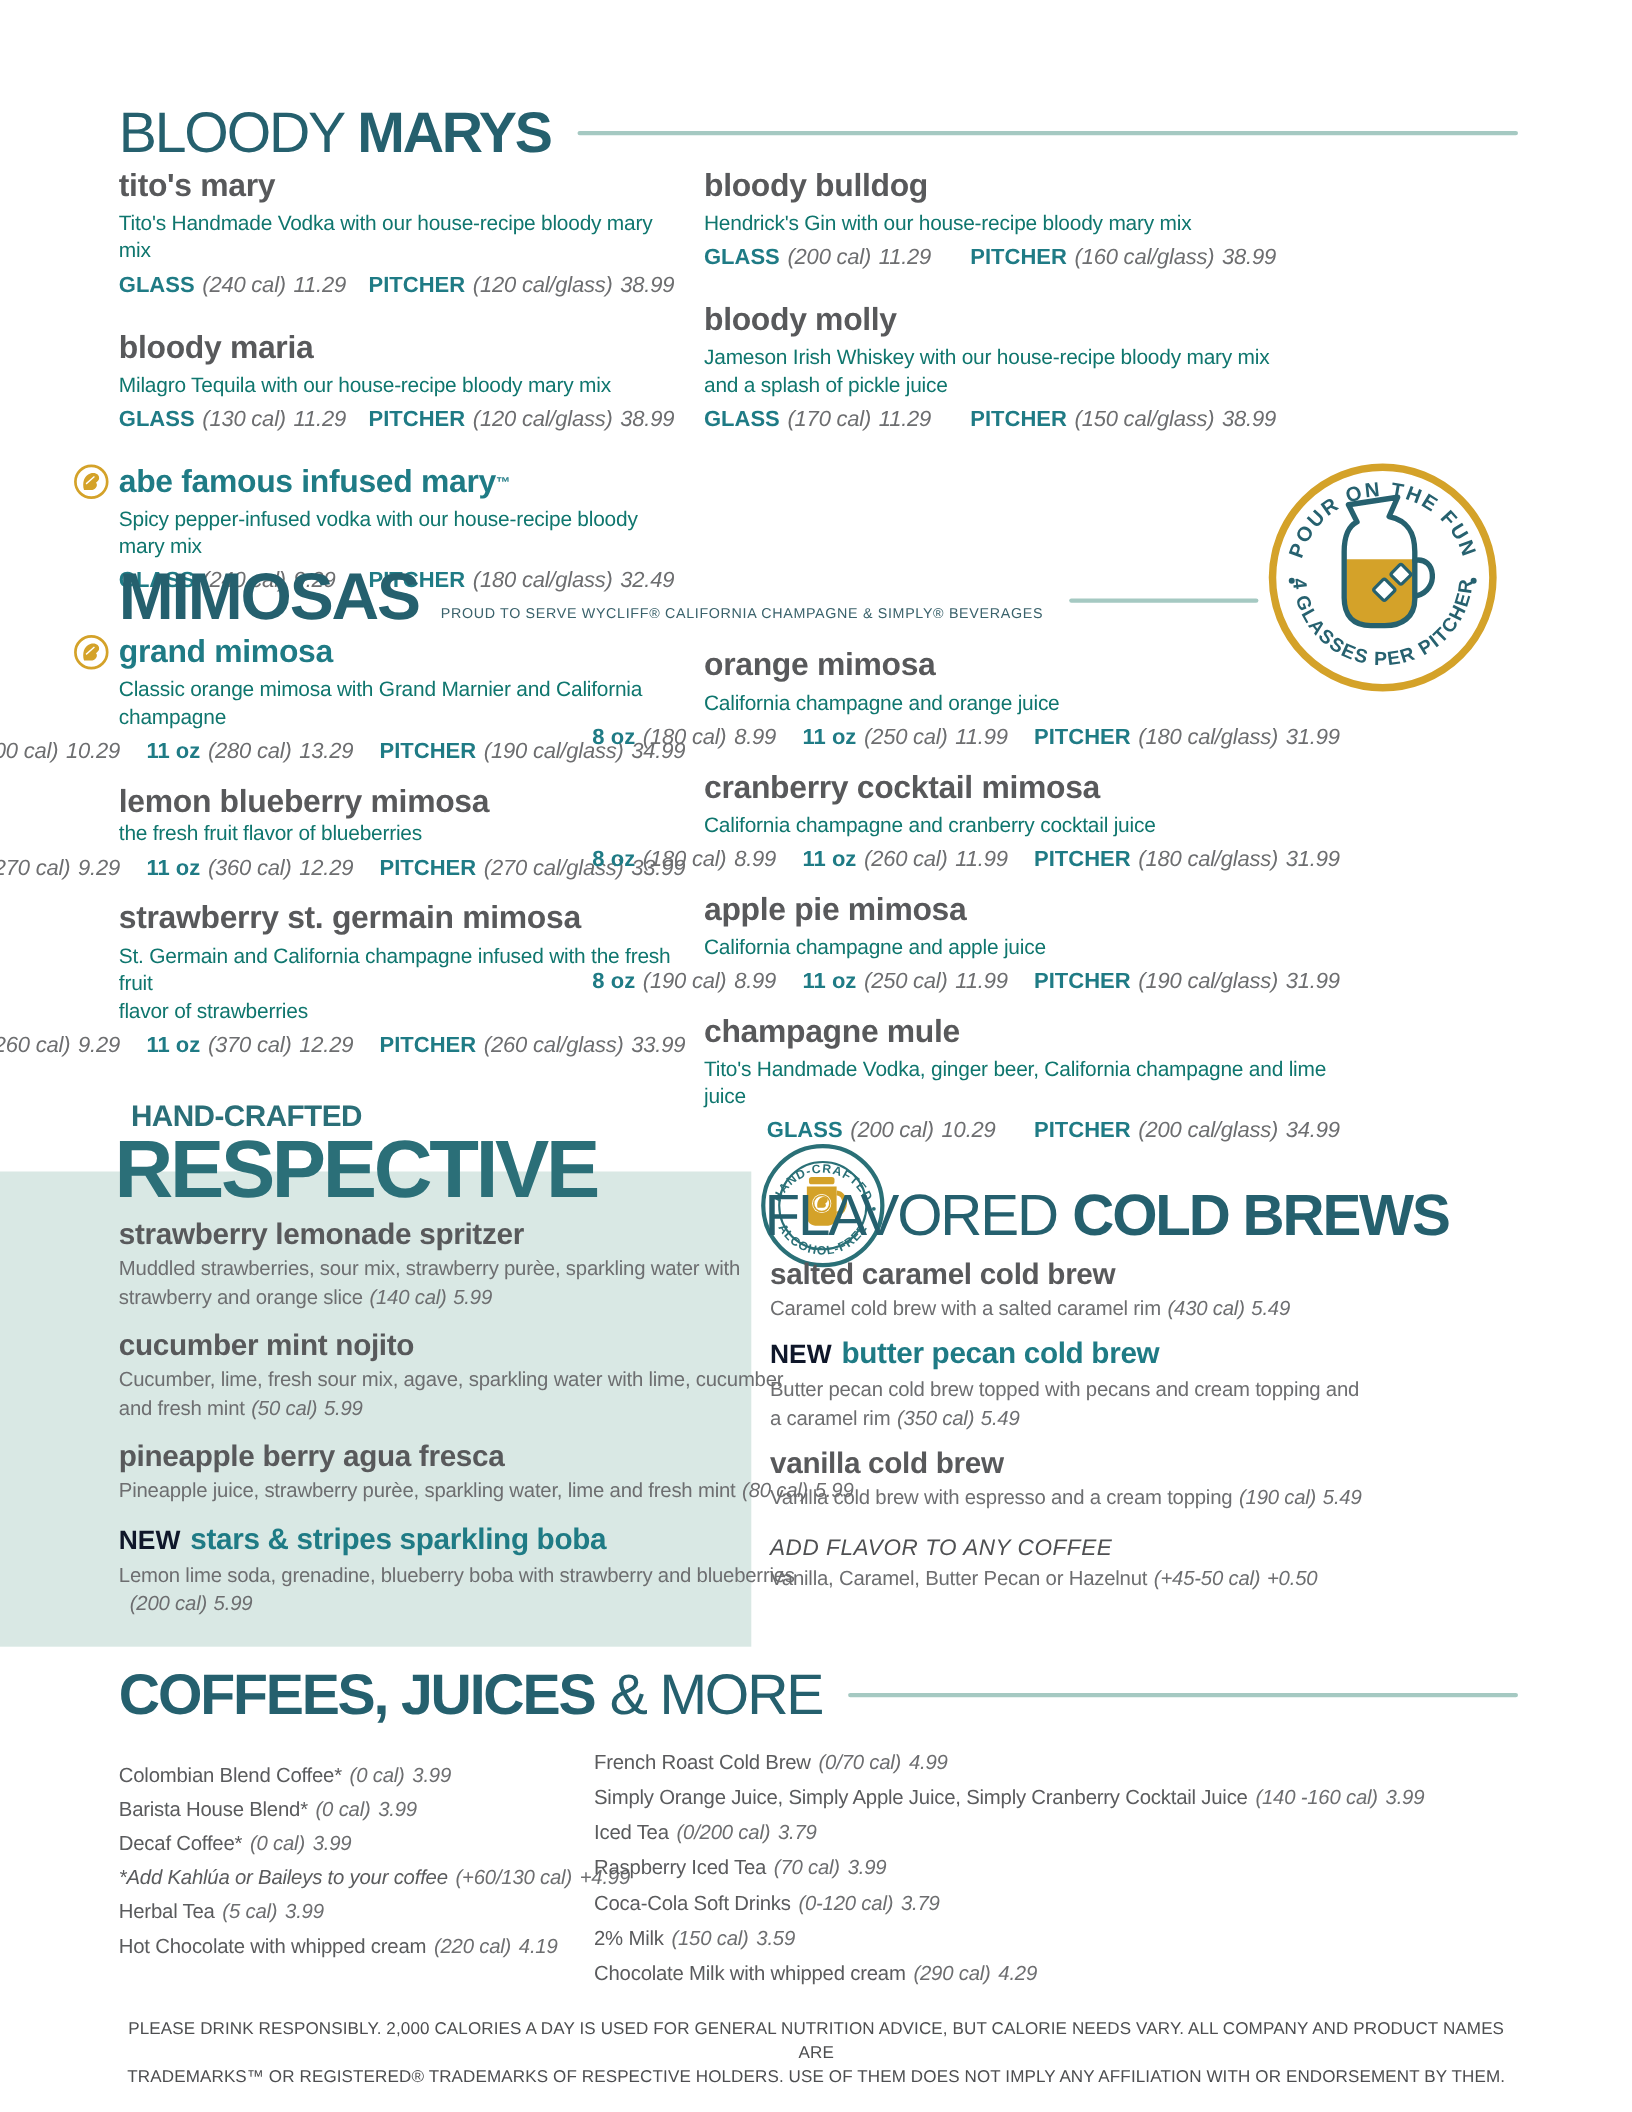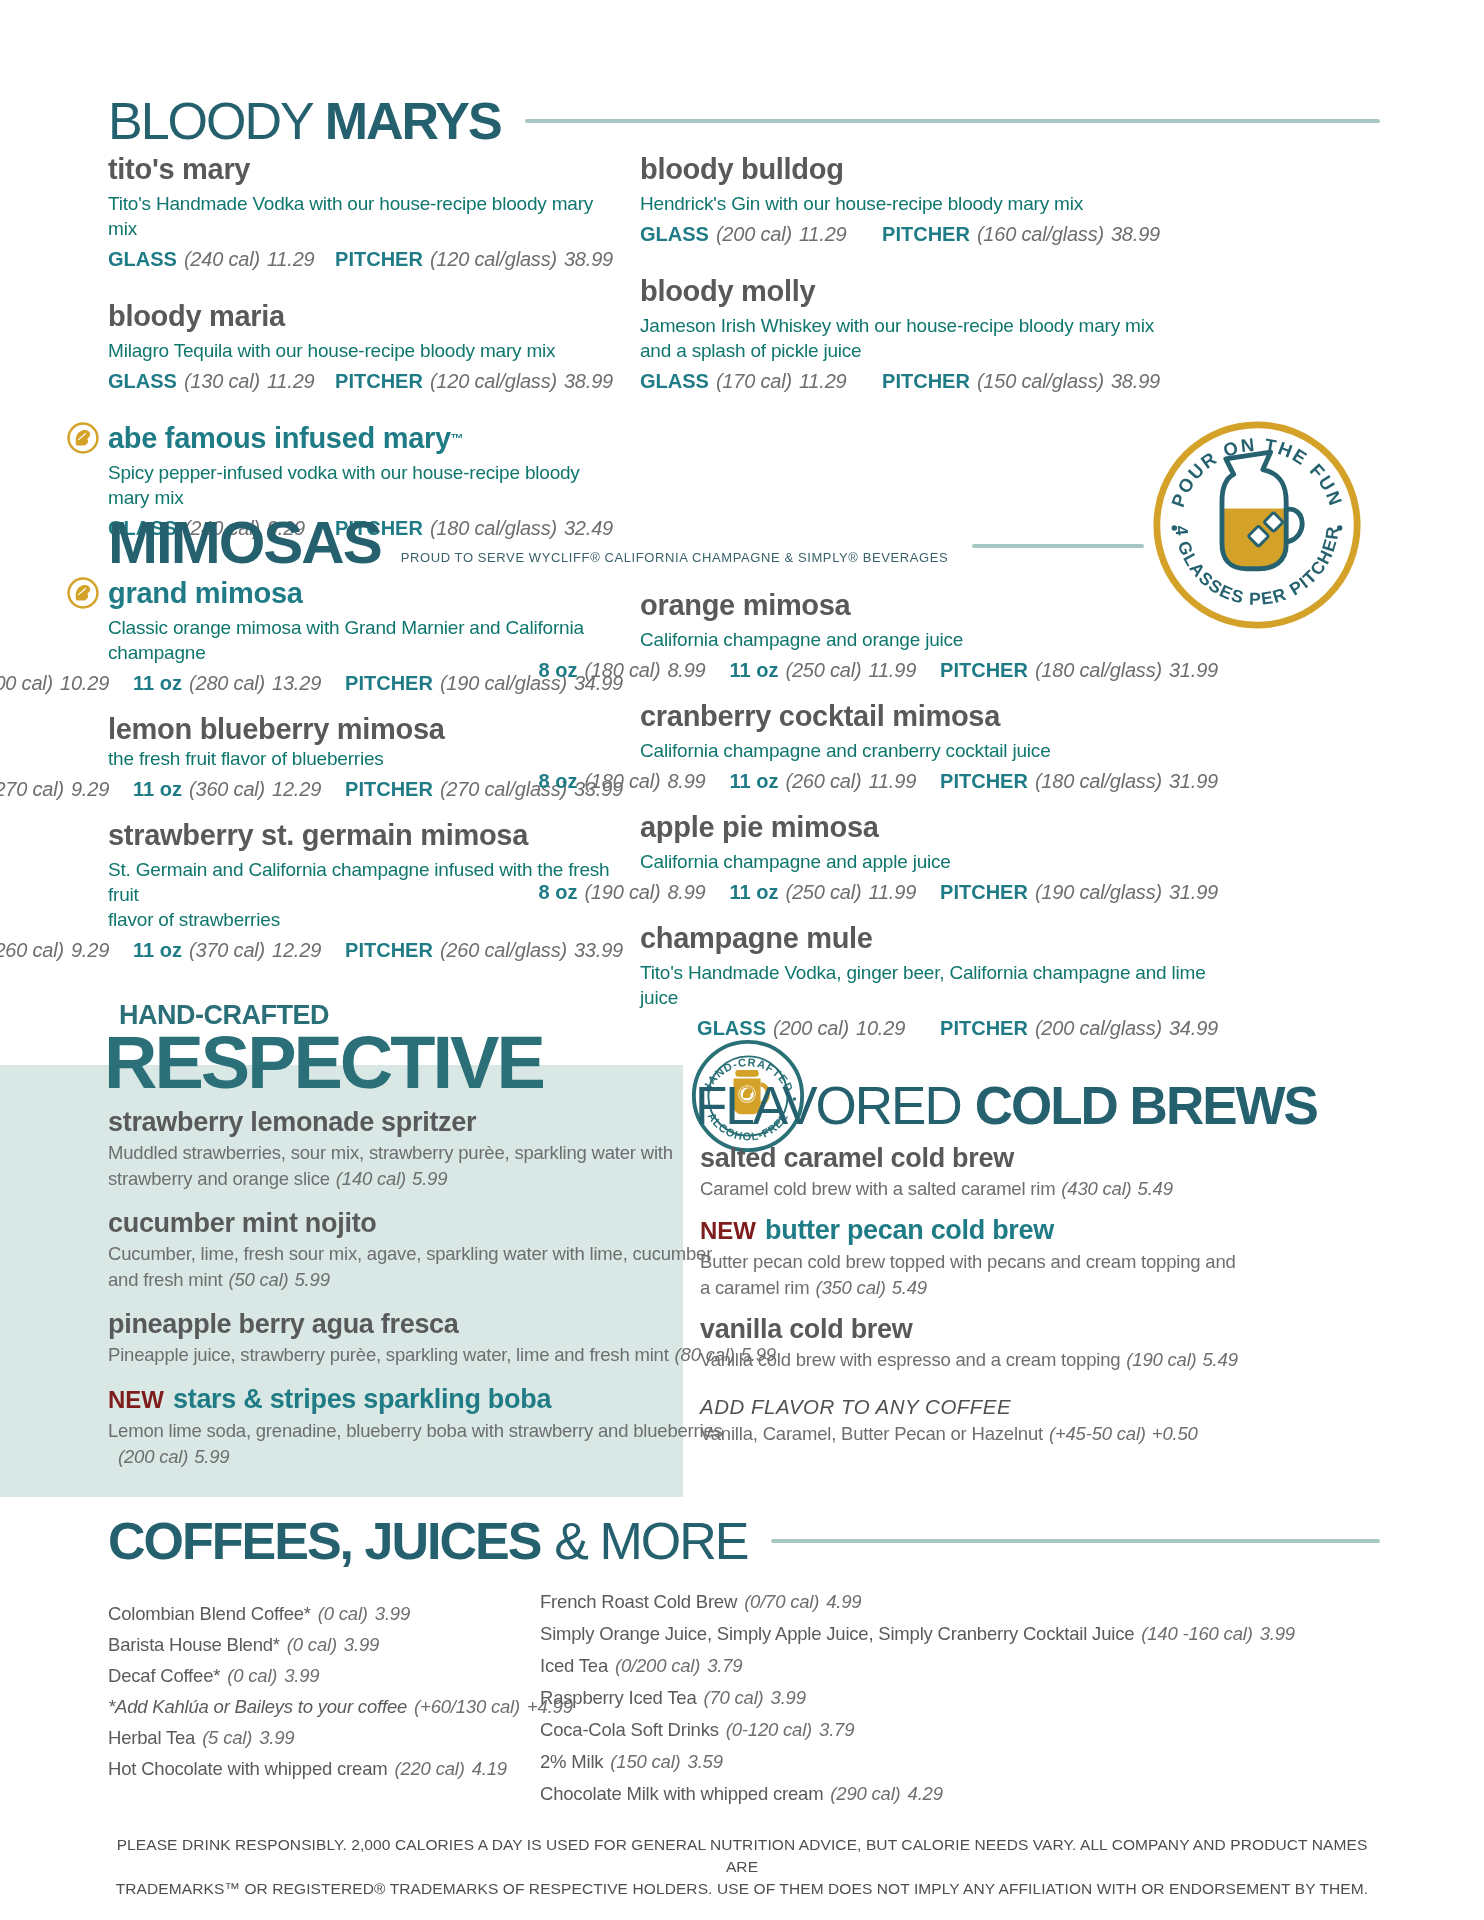--- a/index.html
+++ b/index.html
@@ -44,21 +44,21 @@
   #mock-badge{left:690px;top:1038px;width:116px;height:116px;}
   .arc-sm{font:700 11.5px "Liberation Sans",sans-serif;fill:#2a7077;letter-spacing:1px;}
   
   #mock-panel{left:0;top:1065px;width:683px;height:432px;background:#d9e8e4;}
   #mock-eyebrow{left:119px;top:1000px;font-size:27px;font-weight:700;letter-spacing:-.5px;color:#2b6f78;}
   #mock-title{left:104px;top:1026px;font-size:74px;font-weight:800;letter-spacing:-3px;color:#2b6f78;line-height:74px;}
   #mock-items{left:108px;top:1106px;width:640px;}
   .mitem{margin-bottom:17px;}
   .mname{font-size:27px;font-weight:700;letter-spacing:-.3px;line-height:32px;color:#58595b;white-space:nowrap;}
   .mname .tealname{color:#1f7b85;}
-  .new{color:#7f1d1d;font-weight:700;font-size:24px;margin-right:9px;letter-spacing:0;}
+  .new{color:#0f172a;font-weight:700;font-size:24px;margin-right:9px;letter-spacing:0;}
   .mline{font-size:18.5px;line-height:23px;color:#6d6e70;letter-spacing:-.2px;margin-top:3px;white-space:nowrap;}
   .mcal,.mprice{font-style:italic;margin-left:6px;}
   
   #cb-items{left:700px;top:1142px;width:650px;}
   .cb .mitem{margin-bottom:14px;}
   .addon{margin-top:24px;}
   .addon-title{font-size:20.5px;font-style:italic;color:#4f5052;letter-spacing:.5px;font-weight:400;}
   
   #cf-left{left:108px;top:1598px;width:440px;}
   #cf-right{left:540px;top:1586px;width:880px;}

